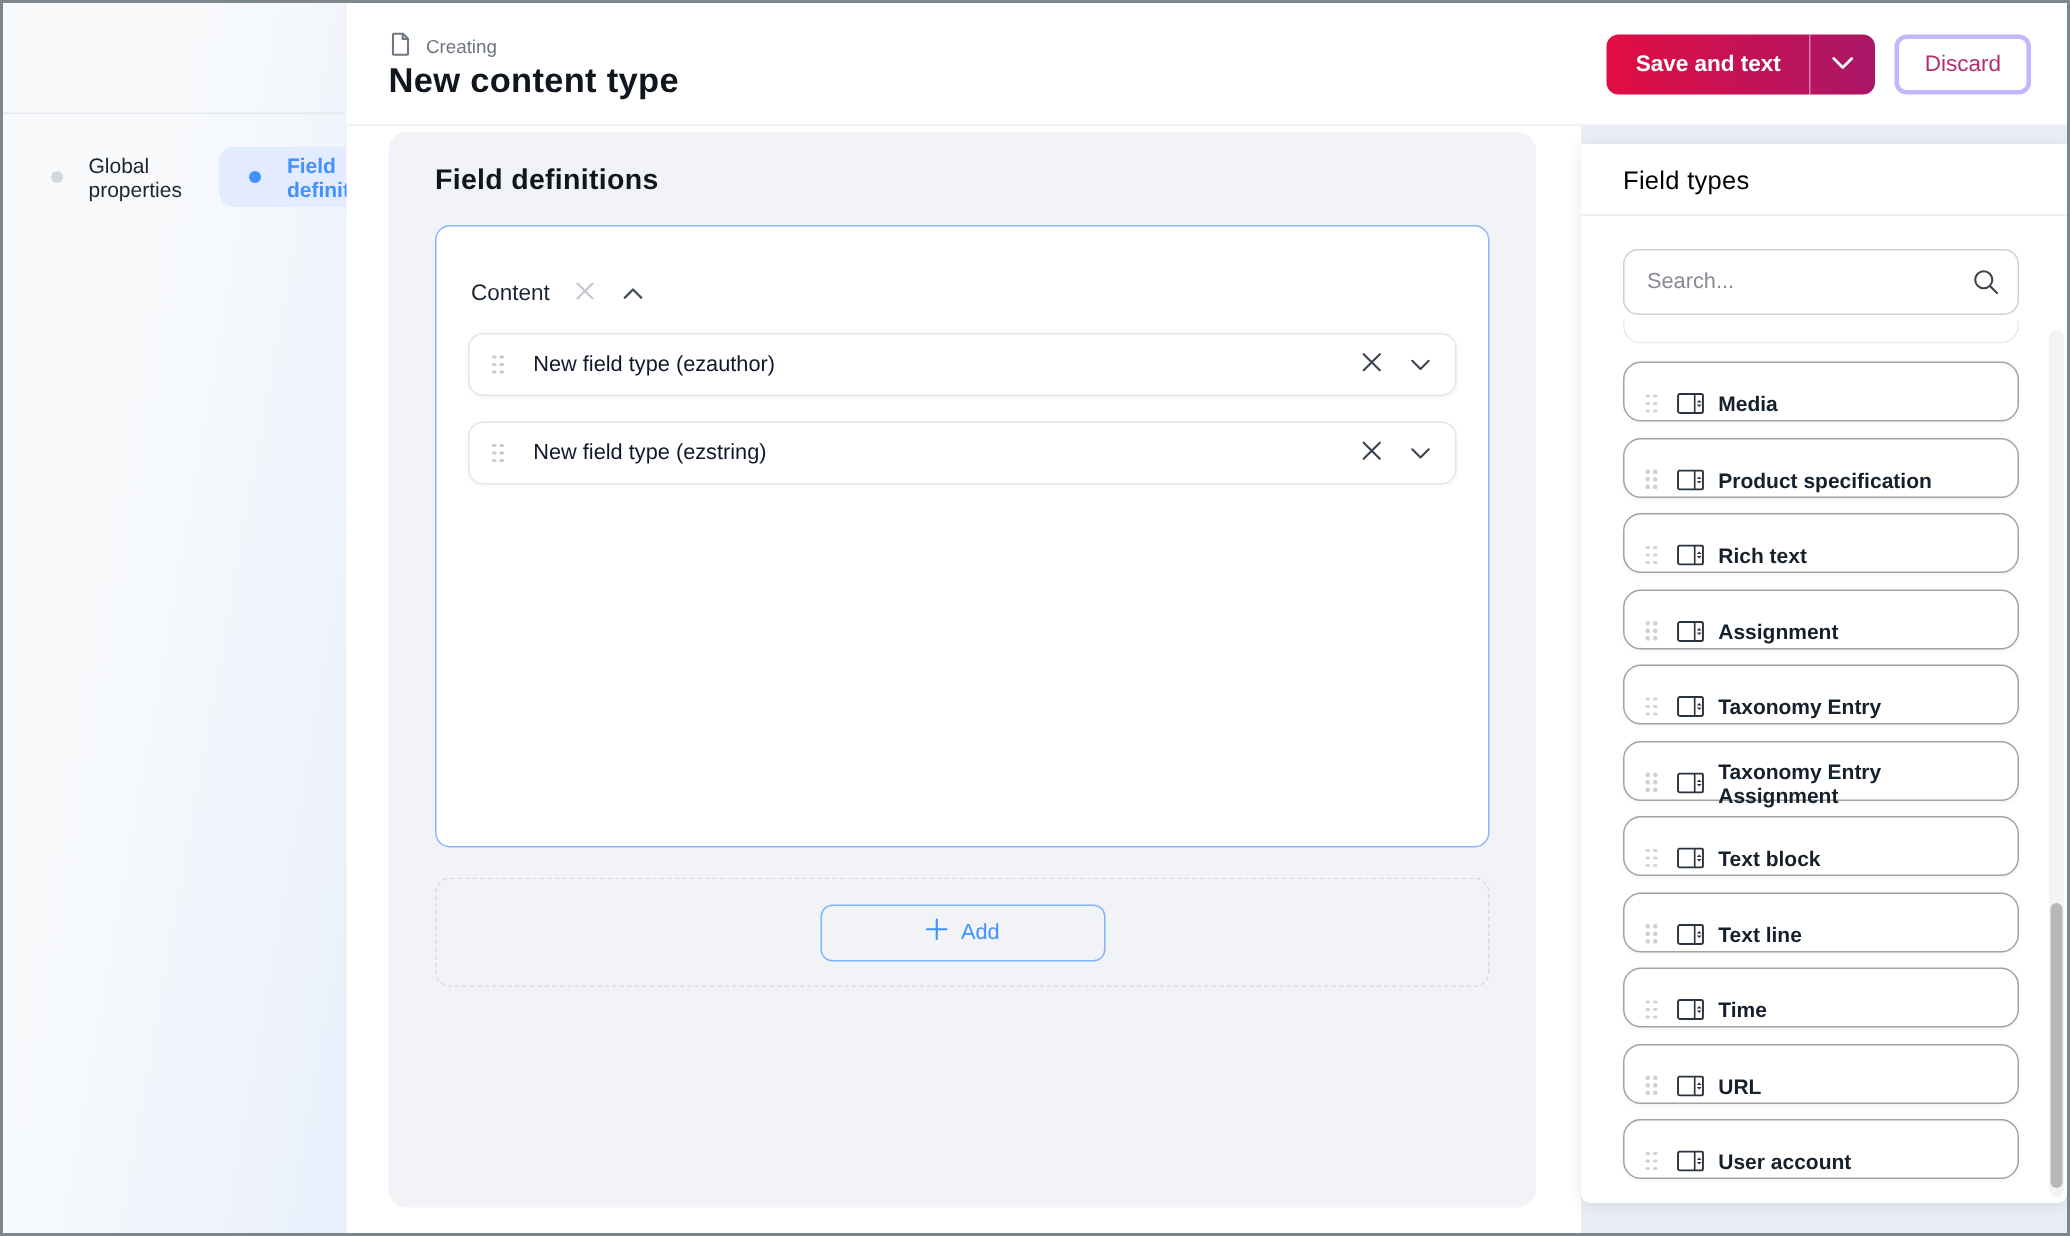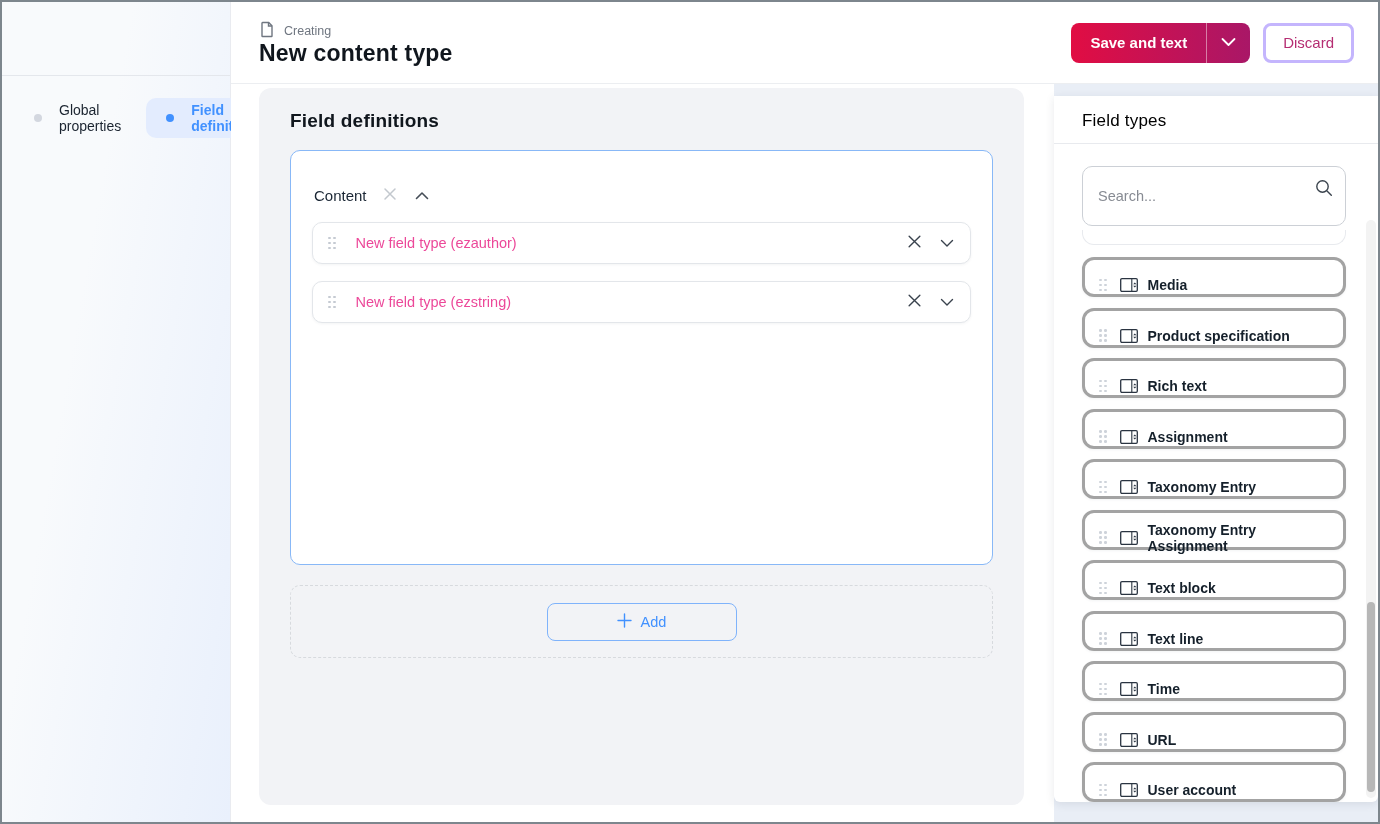--- a/index.html
+++ b/index.html
@@ -39,39 +39,39 @@
   .fielddefs-panel { background:#f2f3f6; border-radius:12px; height:717px; padding:22px 31px; }
   .panel-title { font-size:19px; font-weight:700; color:#10161d; letter-spacing:.2px; margin-bottom:18px; }
   .group-box { background:#fff; border:1px solid #88b8f7; border-radius:10px; height:415px; padding:30px 21px; overflow:hidden; }
   .group-header { display:flex; align-items:center; gap:14px; padding:4px 2px 12px 2px; }
   .group-label { font-size:15px; color:#1a2634; }
   .icon-btn { border:none; background:transparent; padding:2px; display:flex; align-items:center; justify-content:center; cursor:pointer; }
   .field-list { display:flex; flex-direction:column; gap:17px; margin-top:4px; }
   .field-row { display:flex; align-items:center; height:42px; background:#fff; border:1px solid #e3e6ea; border-radius:10px; box-shadow:0 1px 3px rgba(20,30,50,.05); padding:0 14px 0 15px; }
   .drag-handle { display:grid; grid-template-columns:2.5px 2.5px; grid-auto-rows:2.5px; gap:2.5px; margin-right:20px; cursor:grab; }
   .drag-handle i { background:#c5cad2; border-radius:50%; }
-  .field-row .field-label { flex:1; font-size:14.5px; color:#ec4899; }
+  .field-row .field-label { flex:1; font-size:14.5px; color:#0f172a; }
   .field-row .row-icons { display:flex; align-items:center; gap:14px; }
 
   .add-zone { margin-top:20px; border:1px dashed #d7dade; border-radius:10px; height:73px; display:flex; align-items:center; justify-content:center; }
   .add-btn { width:190px; height:38px; background:transparent; border:1px solid #7fb3fb; border-radius:8px; color:#4191ff; font-family:inherit; font-size:14.5px; display:flex; align-items:center; justify-content:center; gap:9px; cursor:pointer; }
 
   
   .right-col { flex:0 0 324px; width:324px; background:#e9eef6; padding:12px 0 20px 0; display:flex; }
   .types-card { position:relative; flex:1; background:#fff; box-shadow:0 2px 10px rgba(30,40,60,.10); border-radius:0 0 6px 6px; display:flex; flex-direction:column; overflow:hidden; }
   .types-header { padding:15px 28px 12px 28px; border-bottom:1px solid #e8eaee; }
   .types-title { font-size:17px; font-weight:400; color:#000000; letter-spacing:.2px; }
   .types-body { padding:22px 32px 0 28px; flex:1; overflow:hidden; }
   .search-box { position:relative; margin-bottom:4px; }
-  .search-box input { width:100%; height:60px; border:1px solid #ccd0d6; border-radius:10px; padding:0 40px 0 15px; font-family:inherit; font-size:14.5px; color:#a16207; outline:none; }
+  .search-box input { width:100%; height:44px; border:1px solid #ccd0d6; border-radius:10px; padding:0 40px 0 15px; font-family:inherit; font-size:14.5px; color:#a16207; outline:none; }
   .search-box input::placeholder { color:#878b93; }
   .search-box .search-icon { position:absolute; right:13px; top:13px; }
   .partial-card { height:15px; border:1px solid #e8eaee; border-top:none; border-radius:0 0 12px 12px; margin-bottom:12px; }
   .types-list { display:flex; flex-direction:column; gap:10.5px; }
-  .type-card { display:flex; align-items:center; height:40px; background:#fff; border:3px solid #a3a3a3; border-radius:12px; box-shadow:0 1px 3px rgba(20,30,50,.05); padding:16px 12px 0 14px; }
+  .type-card { display:flex; align-items:center; height:40px; background:#fff; border:1px solid #a3a3a3; border-radius:12px; box-shadow:0 1px 3px rgba(20,30,50,.05); padding:16px 12px 0 14px; }
   .type-card .drag-handle { margin-right:13px; }
   .type-card .drag-handle i { background:#ced3da; }
   .type-card .ft-icon { margin-right:10px; display:flex; }
   .type-card .type-label { font-size:14px; font-weight:700; color:#15202b; }
   .v-scrollbar { position:absolute; right:2px; top:124px; bottom:4px; width:10px; background:#f3f3f3; border-radius:6px; }
   .v-scrollbar .thumb { position:absolute; left:1px; right:1px; bottom:6px; height:190px; background:#b7b7b7; border-radius:5px; }
 </style>
 </head>
 <body>
 

